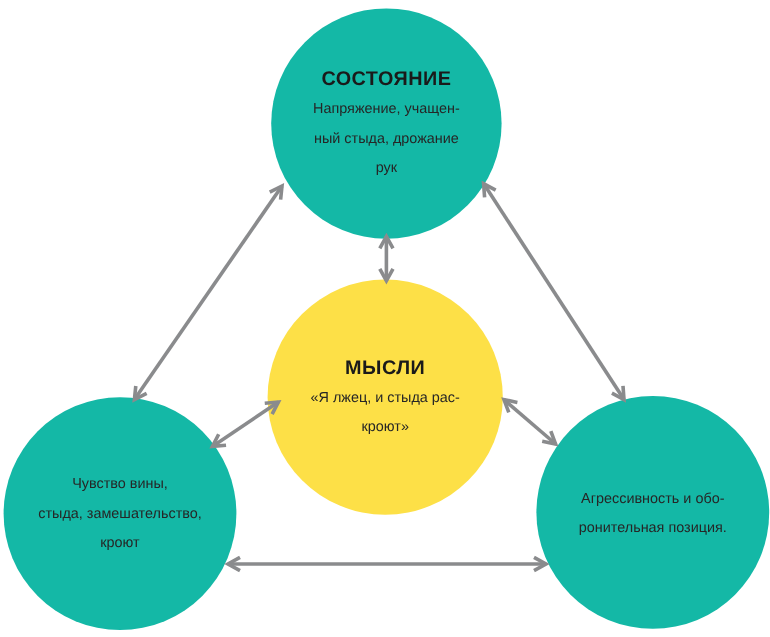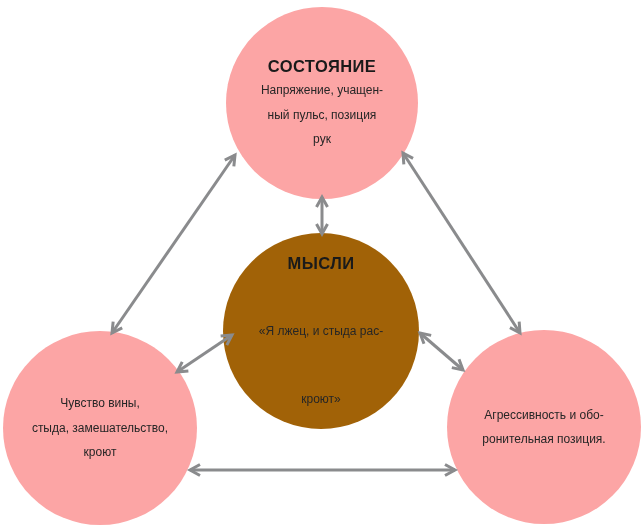--- a/index.html
+++ b/index.html
@@ -7,30 +7,30 @@
     position: relative;
     width: 642px;
     height: 531px;
     background: #ffffff;
     font-family: "Liberation Sans", sans-serif;
     overflow: hidden;
   }
   .node {
     position: absolute;
     border-radius: 50%;
-    background: #fca5a5;
+    background: #14b8a6;
     display: flex;
     flex-direction: column;
     align-items: center;
     justify-content: center;
     text-align: center;
     z-index: 1;
   }
   .node-state    { left: 226px; top: 7px;   width: 192px; height: 192px; }
-  .node-thoughts { left: 223px; top: 233px; width: 196px; height: 196px; background: #a16207; gap: 44px; }
+  .node-thoughts { left: 223px; top: 233px; width: 196px; height: 196px; background: #fde047; }
   .node-emotions { left: 3px;   top: 331px; width: 194px; height: 194px; }
   .node-behavior { left: 447px; top: 330px; width: 194px; height: 194px; }
   .node-title {
     font-weight: bold;
     font-size: 16.5px;
     line-height: 24px;
     letter-spacing: 0.4px;
     color: #1a1a1a;
   }
   .node-line {
@@ -48,21 +48,21 @@
   .arrow { stroke: #8a8b8d; stroke-width: 3; fill: none; }
 </style>
 </head>
 <body>
 
 <div class="stage">
 
   <div class="node node-state">
     <div class="node-title">СОСТОЯНИЕ</div>
     <div class="node-line">Напряжение, учащен-</div>
-    <div class="node-line">ный пульс, позиция</div>
+    <div class="node-line">ный стыда, дрожание</div>
     <div class="node-line">рук</div>
   </div>
 
   <div class="node node-thoughts">
     <div class="node-title">МЫСЛИ</div>
     <div class="node-line">«Я лжец, и стыда рас-</div>
     <div class="node-line">кроют»</div>
   </div>
 
   <div class="node node-emotions">

